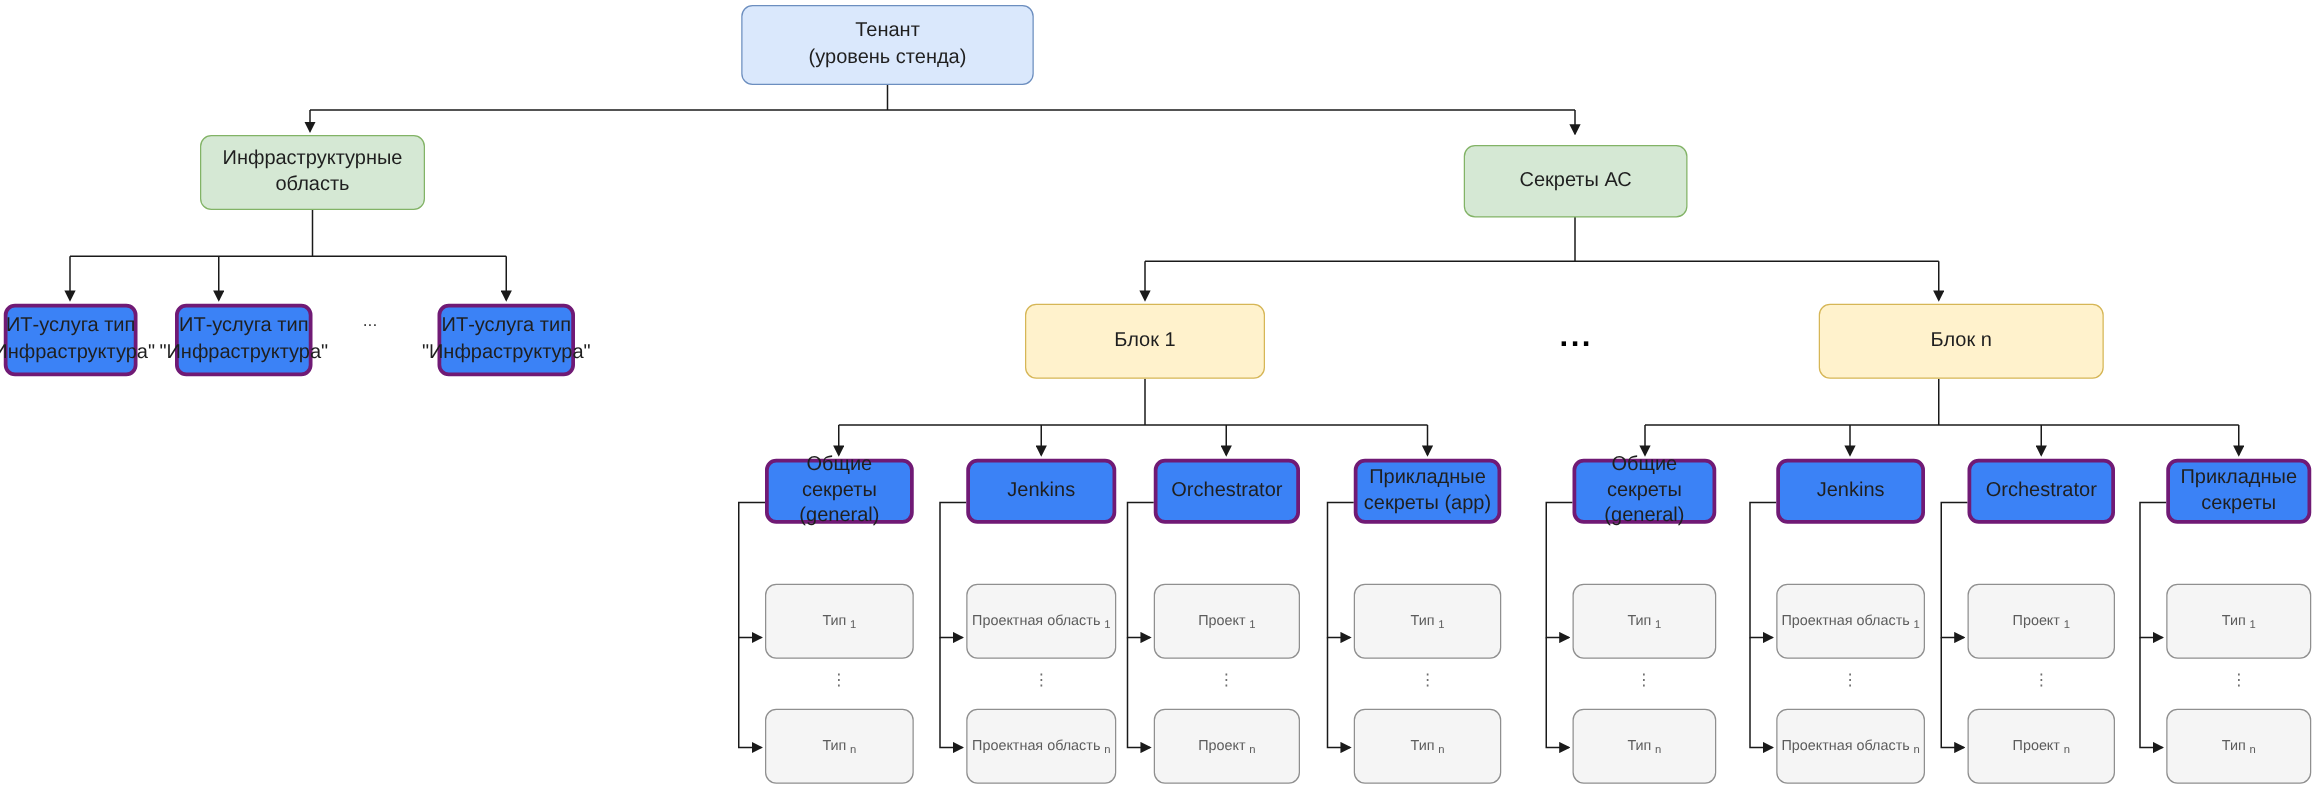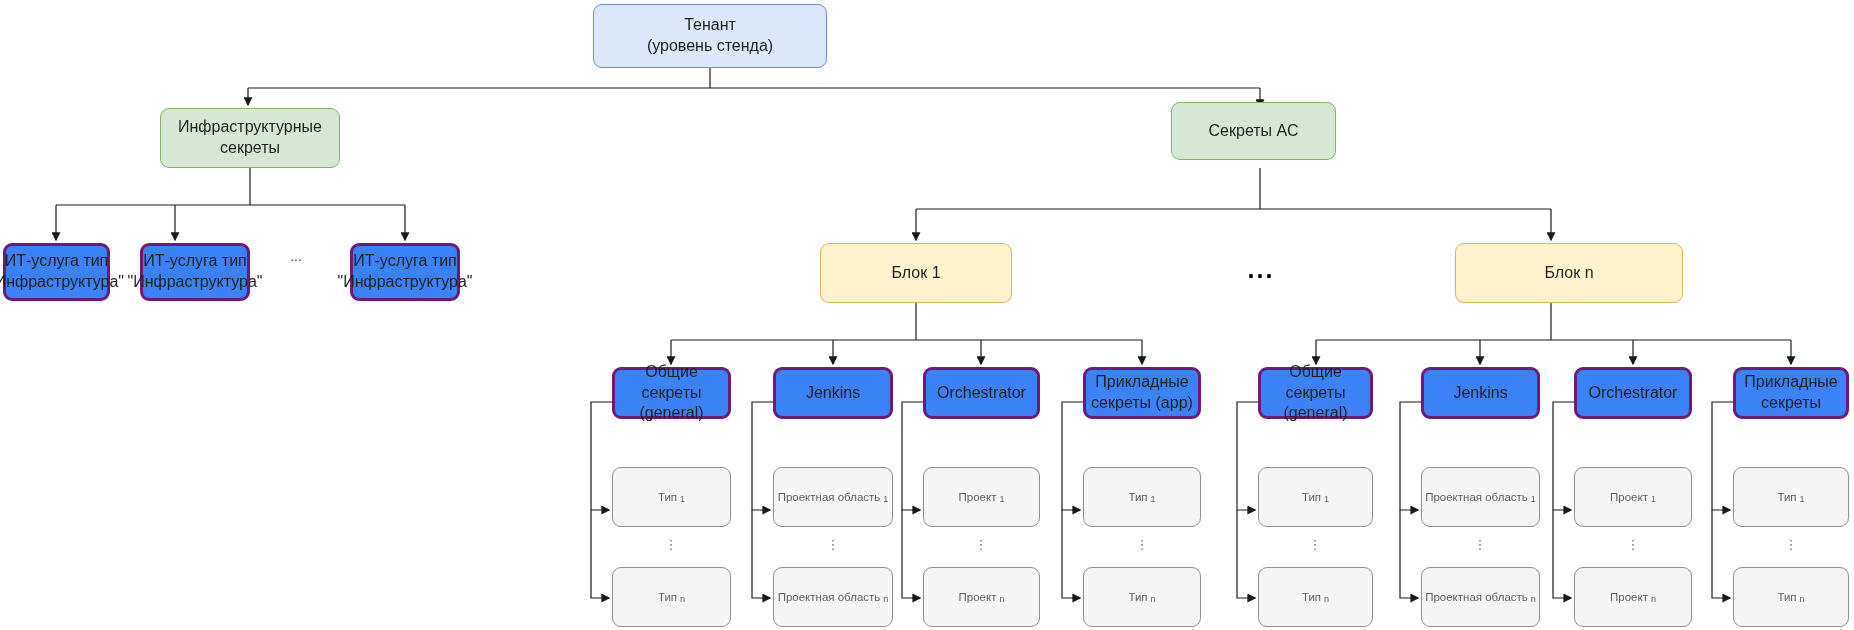--- a/index.html
+++ b/index.html
@@ -86,22 +86,22 @@
       <path d="M1553 510 V598 H1571" marker-end="url(#ah)"></path>
 
       <path d="M1733 402 H1712 V510 H1730" marker-end="url(#ah)"></path>
       <path d="M1712 510 V598 H1730" marker-end="url(#ah)"></path>
     </g>
   </svg>
 
   <div class="node blue" style="left:593px;top:4px;width:234px;height:64px;">Тенант
 (уровень стенда)</div>
 
-  <div class="node green" style="left:160px;top:108px;width:180px;height:60px;">Инфраструктурные секреты</div>
-  <div class="node green" style="left:1171px;top:102px;width:165px;height:58px;">Секреты АС</div>
+  <div class="node green" style="left:160px;top:108px;width:180px;height:60px;">Инфраструктурные область</div>
+  <div class="node green" style="left:1171px;top:116px;width:179px;height:58px;">Секреты АС</div>
 
   <div class="node red" style="left:3px;top:243px;width:107px;height:58px;">ИТ-услуга тип
 "Инфраструктура"</div>
   <div class="node red" style="left:140px;top:243px;width:110px;height:58px;">ИТ-услуга тип
 "Инфраструктура"</div>
   <div class="node red" style="left:350px;top:243px;width:110px;height:58px;">ИТ-услуга тип
 "Инфраструктура"</div>
   <div class="ellipsis-sm" style="left:281px;top:249px;">...</div>
 
   <div class="node yellow" style="left:820px;top:243px;width:192px;height:60px;">Блок 1</div>

